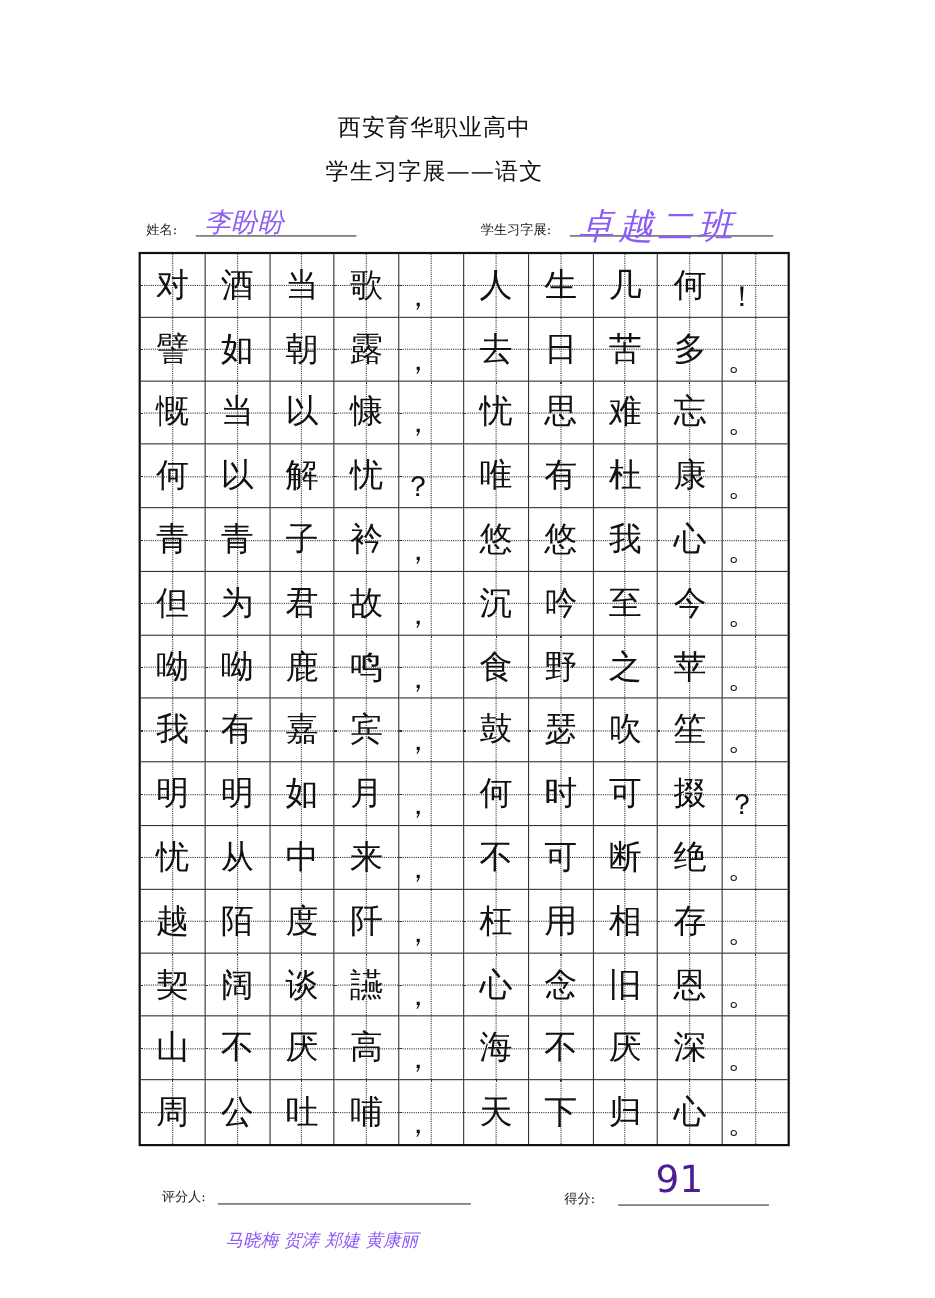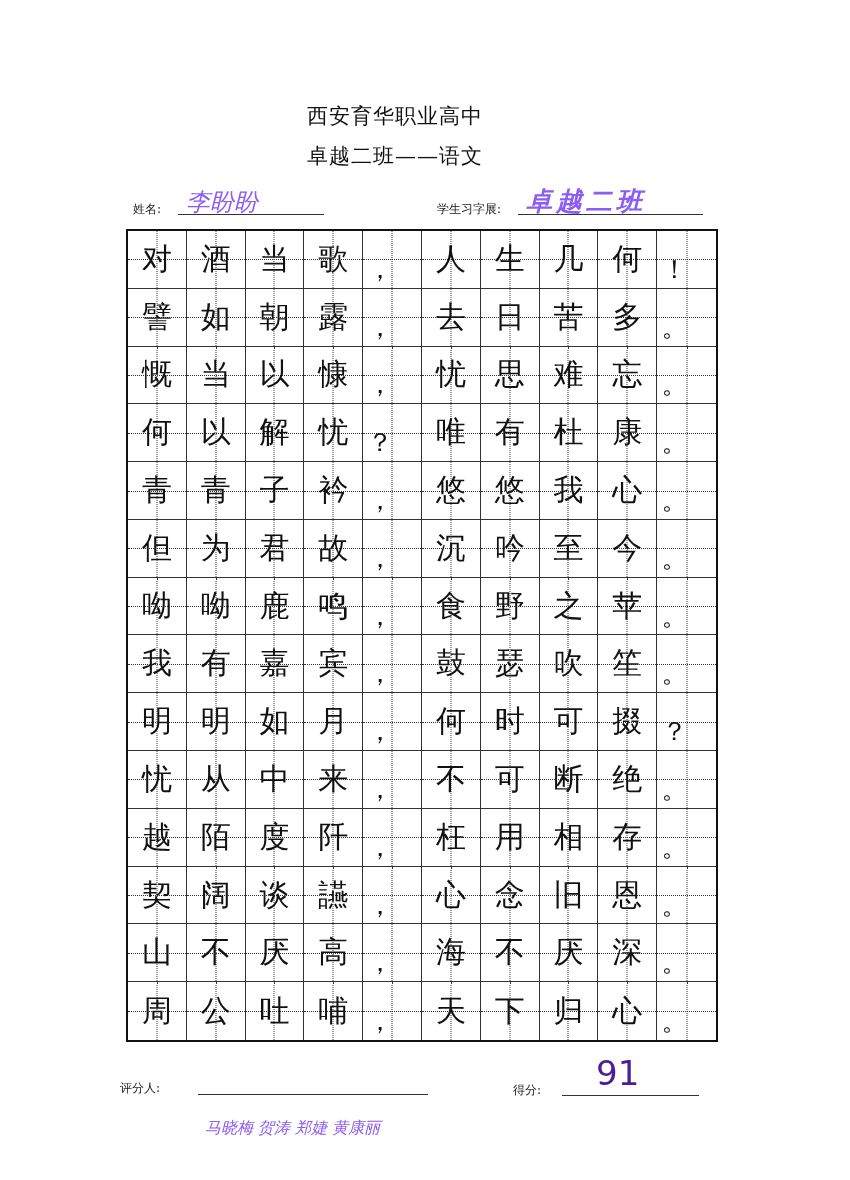--- a/index.html
+++ b/index.html
@@ -44,29 +44,29 @@
     border-top: 1.5px dotted #333;
   }
   .cell span { position: relative; z-index: 1; }
   .cell.punct span { font-size: 26px; transform: translate(-12px, 10px); }
   .score { position: absolute; font-family: "DejaVu Sans", sans-serif; font-size: 34px; color: #4c1d95; }
 </style>
 </head>
 <body>
 
 <div class="title t1">西安育华职业高中</div>
-<div class="title t2">卓越二班——语文</div>
+<div class="title t2">学生习字展——语文</div>
 
 <div class="field-label" style="left:133px;top:201px;">姓名:</div>
 <div class="field-line" style="left:178px;top:214px;width:146px;"></div>
 <div class="hand" style="left:186px;top:186px;font-size:24px;">李盼盼</div>
 
 <div class="field-label" style="left:437px;top:201px;">学生习字展:</div>
 <div class="field-line" style="left:518px;top:214px;width:185px;"></div>
-<div class="hand" style="left:526px;top:184px;font-size:26px;letter-spacing:4px;font-weight:bold;">卓越二班</div>
+<div class="hand" style="left:526px;top:184px;font-size:32px;letter-spacing:4px;">卓越二班</div>
 
 <div class="grid" id="grid">
     <div class="cell">
       <span>对</span>
     </div>
     <div class="cell">
       <span>酒</span>
     </div>
     <div class="cell">
       <span>当</span>
@@ -477,19 +477,19 @@
       <span>归</span>
     </div>
     <div class="cell last-row">
       <span>心</span>
     </div>
     <div class="cell last-col last-row punct">
       <span>。</span>
     </div>
   </div>
 
-<div class="field-label" style="left:120px;top:1080px;">评分人:</div>
+<div class="field-label" style="left:147px;top:1080px;">评分人:</div>
 <div class="field-line" style="left:198px;top:1094px;width:230px;"></div>
 <div class="hand" style="left:205px;top:1118px;font-size:16px;">马晓梅 贺涛 郑婕 黄康丽</div>
 
 <div class="field-label" style="left:513px;top:1082px;">得分:</div>
 <div class="field-line" style="left:562px;top:1095px;width:137px;"></div>
 <div class="score" style="left:596px;top:1053px;">91</div>
 
 </body></html>

